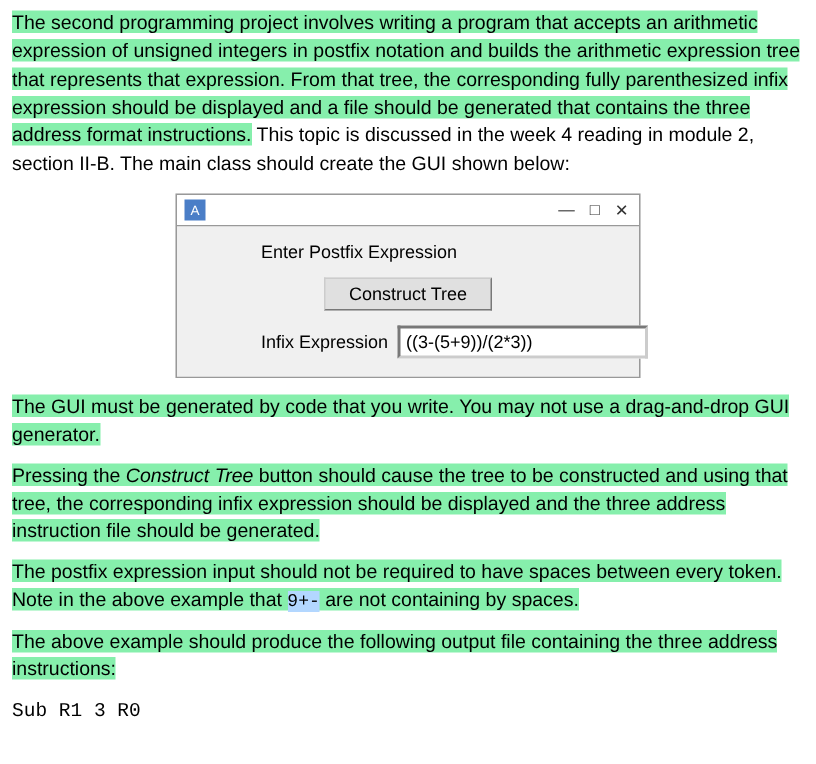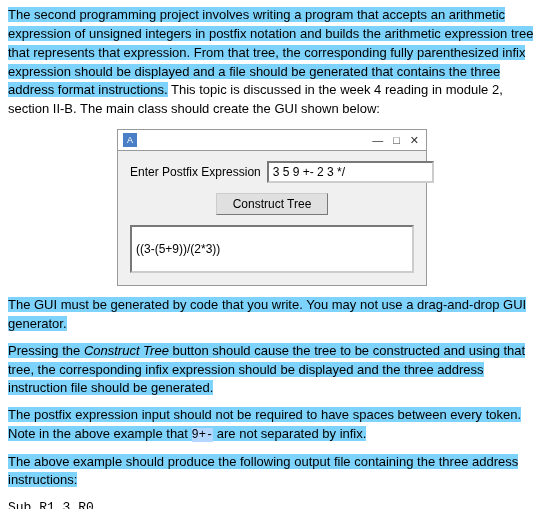--- a/index.html
+++ b/index.html
@@ -10,21 +10,21 @@
       color: #000;
       width: 544px;
       min-height: 509px;
       padding: 6px 8px;
     }
     p {
       margin-bottom: 8px;
       line-height: 1.45;
     }
     .highlight {
-      background-color: #7dd3fc;
+      background-color: #86efac;
     }
     em {
       font-style: italic;
     }
     
     .gui-container {
       display: flex;
       justify-content: center;
       margin: 10px 0 10px 0;
     }
@@ -77,20 +77,21 @@
     }
     .form-row {
       display: flex;
       align-items: center;
       margin-bottom: 10px;
       gap: 6px;
     }
     .form-label {
       font-size: 12px;
       white-space: nowrap;
+      margin-left: 44px;
     }
     .form-input {
       border: 2px inset #ccc;
       background: white;
       padding: 2px 4px;
       font-size: 12px;
       flex: 1;
     }
     .center-row {
       display: flex;
@@ -105,21 +106,21 @@
       cursor: pointer;
     }
     .infix-row {
       display: flex;
       align-items: center;
       gap: 6px;
     }
     .infix-input {
       border: 2px inset #ccc;
       background: white;
-      padding: 15px 4px;
+      padding: 2px 4px;
       font-size: 12px;
       flex: 1;
     }
     
     .code-block {
       background: #fff;
       font-family: 'Courier New', monospace;
       font-size: 13px;
       margin-top: 6px;
       line-height: 1.6;
@@ -149,42 +150,42 @@
       </div>
       <div class="window-controls">
         <button class="win-btn">—</button>
         <button class="win-btn">□</button>
         <button class="win-btn">✕</button>
       </div>
     </div>
     <div class="window-body">
       <div class="form-row">
         <span class="form-label">Enter Postfix Expression</span>
-        <input class="form-input" value="3 5 9 +- 2 3 */" style="">
       </div>
       <div class="center-row">
         <button class="construct-btn">Construct Tree</button>
       </div>
       <div class="infix-row">
+        <span class="form-label">Infix Expression</span>
         <input class="infix-input" value="((3-(5+9))/(2*3))" style="">
       </div>
     </div>
   </div>
 </div>
 
 <p>
   <span class="highlight">The GUI must be generated by code that you write. You may not use a drag-and-drop GUI generator.</span>
 </p>
 
 <p>
   <span class="highlight">Pressing the <em>Construct Tree</em><span> button should cause the tree to be constructed and using that tree, the corresponding infix expression should be displayed and the three address instruction file should be generated.</span></span>
 </p>
 
 <p>
-  <span class="highlight">The postfix expression input should not be required to have spaces between every token. Note in the above example that <span class="code-inline">9+-</span><span> are not separated by infix.</span></span>
+  <span class="highlight">The postfix expression input should not be required to have spaces between every token. Note in the above example that <span class="code-inline">9+-</span><span> are not containing by spaces.</span></span>
 </p>
 
 <p>
   <span class="highlight">The above example should produce the following output file containing the three address instructions:</span>
 </p>
 
 <div class="code-block">
   <div>Sub R1  3 R0</div>
 
 </div>

